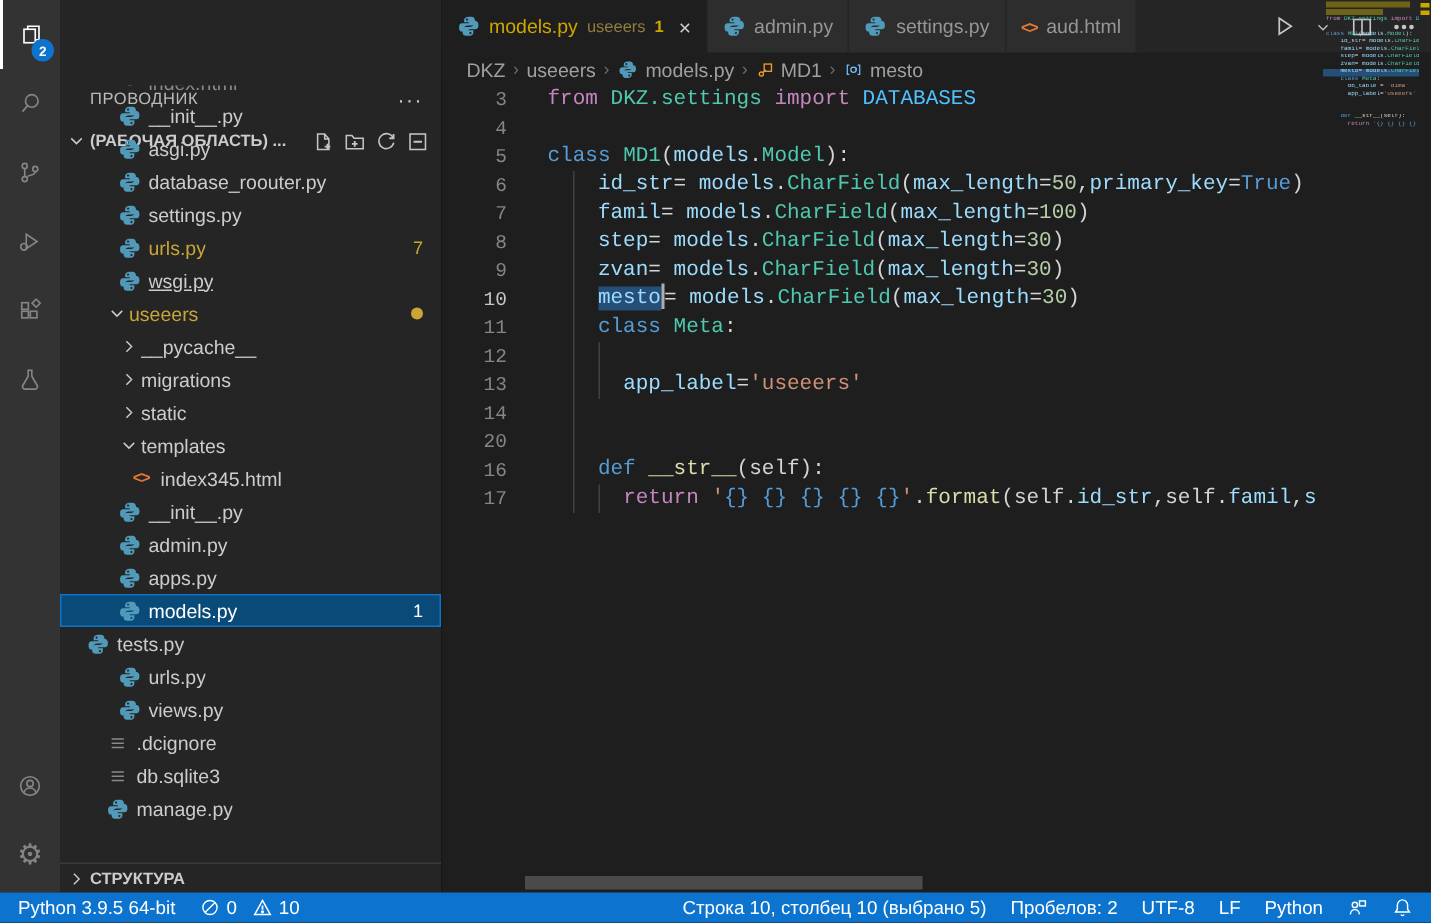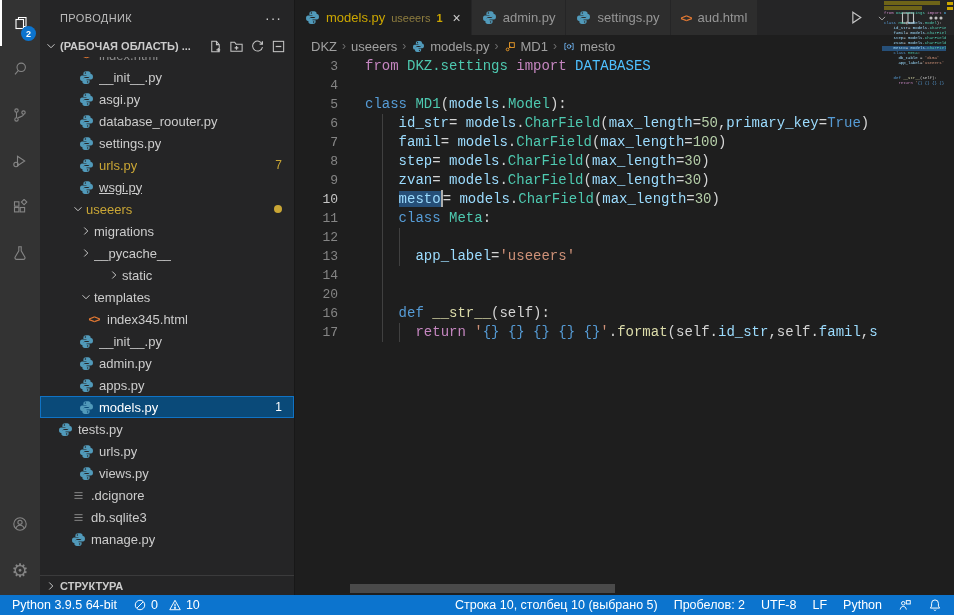--- a/index.html
+++ b/index.html
@@ -14,21 +14,21 @@
   #statusbar   { position:absolute; left:0; top:595px; width:954px; height:20px; background:#0C74CE; color:#ffffff; display:flex; align-items:center; justify-content:space-between; font-size:12.5px; }
 
   
   .act-item { width:40px; height:46px; display:flex; align-items:center; justify-content:center; color:#858585; position:relative; }
   .act-item.active { color:#ffffff; border-left:2px solid #ffffff; }
   .act-badge { position:absolute; right:4px; bottom:5px; min-width:15px; height:15px; border-radius:50%; background:#0C74CE; color:#fff; font-size:9px; display:flex; align-items:center; justify-content:center; font-weight:bold; }
   #act-bottom { position:absolute; bottom:2px; left:0; }
   .gear-glyph { font-size:19px; line-height:1; }
 
   
-  #sb-title-row { height:35px; display:flex; align-items:center; padding:0 12px 0 20px; }
+  #sb-title-row { height:35px; display:flex; align-items:center; padding:0 12px 0 20px;margin-top:48px; }
   #sb-title { font-size:11px; letter-spacing:.4px; color:#bbbbbb; flex:1; }
   #sb-title-more { color:#cccccc; font-size:14px; letter-spacing:1px; }
   #sb-section { height:22px; display:flex; align-items:center; padding:0 8px 0 4px; gap:2px; }
   #sb-section-label { font-weight:bold; font-size:11px; color:#cccccc; white-space:nowrap; overflow:hidden; flex:0 1 auto; }
   #sb-section-actions { margin-left:auto; display:flex; gap:6px; color:#c5c5c5; }
   #tree { position:absolute; top:57px; left:0; right:0; bottom:20px; overflow:hidden; }
   .trow { height:22px; display:flex; align-items:center; font-size:13px; color:#cccccc; position:relative; white-space:nowrap; }
   .trow .chev { width:16px; display:flex; justify-content:center; color:#cccccc; flex:none; }
   .trow .ficon { width:16px; margin-right:5px; display:flex; justify-content:center; align-items:center; flex:none; }
   .trow .lbl { overflow:hidden; text-overflow:ellipsis; }
@@ -278,35 +278,35 @@
           <span class="dot-badge"></span>
         </div>
       </div>
       <div class="trow">
         <div style="display: flex; align-items: center; flex: 1 1 0%; padding-left: 38px;">
           <span class="chev">
             <svg width="14" height="14" viewBox="0 0 16 16" fill="none" stroke="currentColor" stroke-width="1.1">
               <path d="M6 4 10 8 6 12"></path>
             </svg>
           </span>
-          <span class="lbl">migrations</span>
+          <span class="lbl">__pycache__</span>
         </div>
       </div>
       <div class="trow">
         <div style="display: flex; align-items: center; flex: 1 1 0%; padding-left: 38px;">
           <span class="chev">
             <svg width="14" height="14" viewBox="0 0 16 16" fill="none" stroke="currentColor" stroke-width="1.1">
               <path d="M6 4 10 8 6 12"></path>
             </svg>
           </span>
-          <span class="lbl">__pycache__</span>
-        </div>
-      </div>
-      <div class="trow">
-        <div style="display: flex; align-items: center; flex: 1 1 0%; padding-left: 38px; margin-left: 28px;">
+          <span class="lbl">migrations</span>
+        </div>
+      </div>
+      <div class="trow">
+        <div style="display: flex; align-items: center; flex: 1 1 0%; padding-left: 38px;">
           <span class="chev">
             <svg width="14" height="14" viewBox="0 0 16 16" fill="none" stroke="currentColor" stroke-width="1.1">
               <path d="M6 4 10 8 6 12"></path>
             </svg>
           </span>
           <span class="lbl">static</span>
         </div>
       </div>
       <div class="trow">
         <div style="display: flex; align-items: center; flex: 1 1 0%; padding-left: 38px;">

